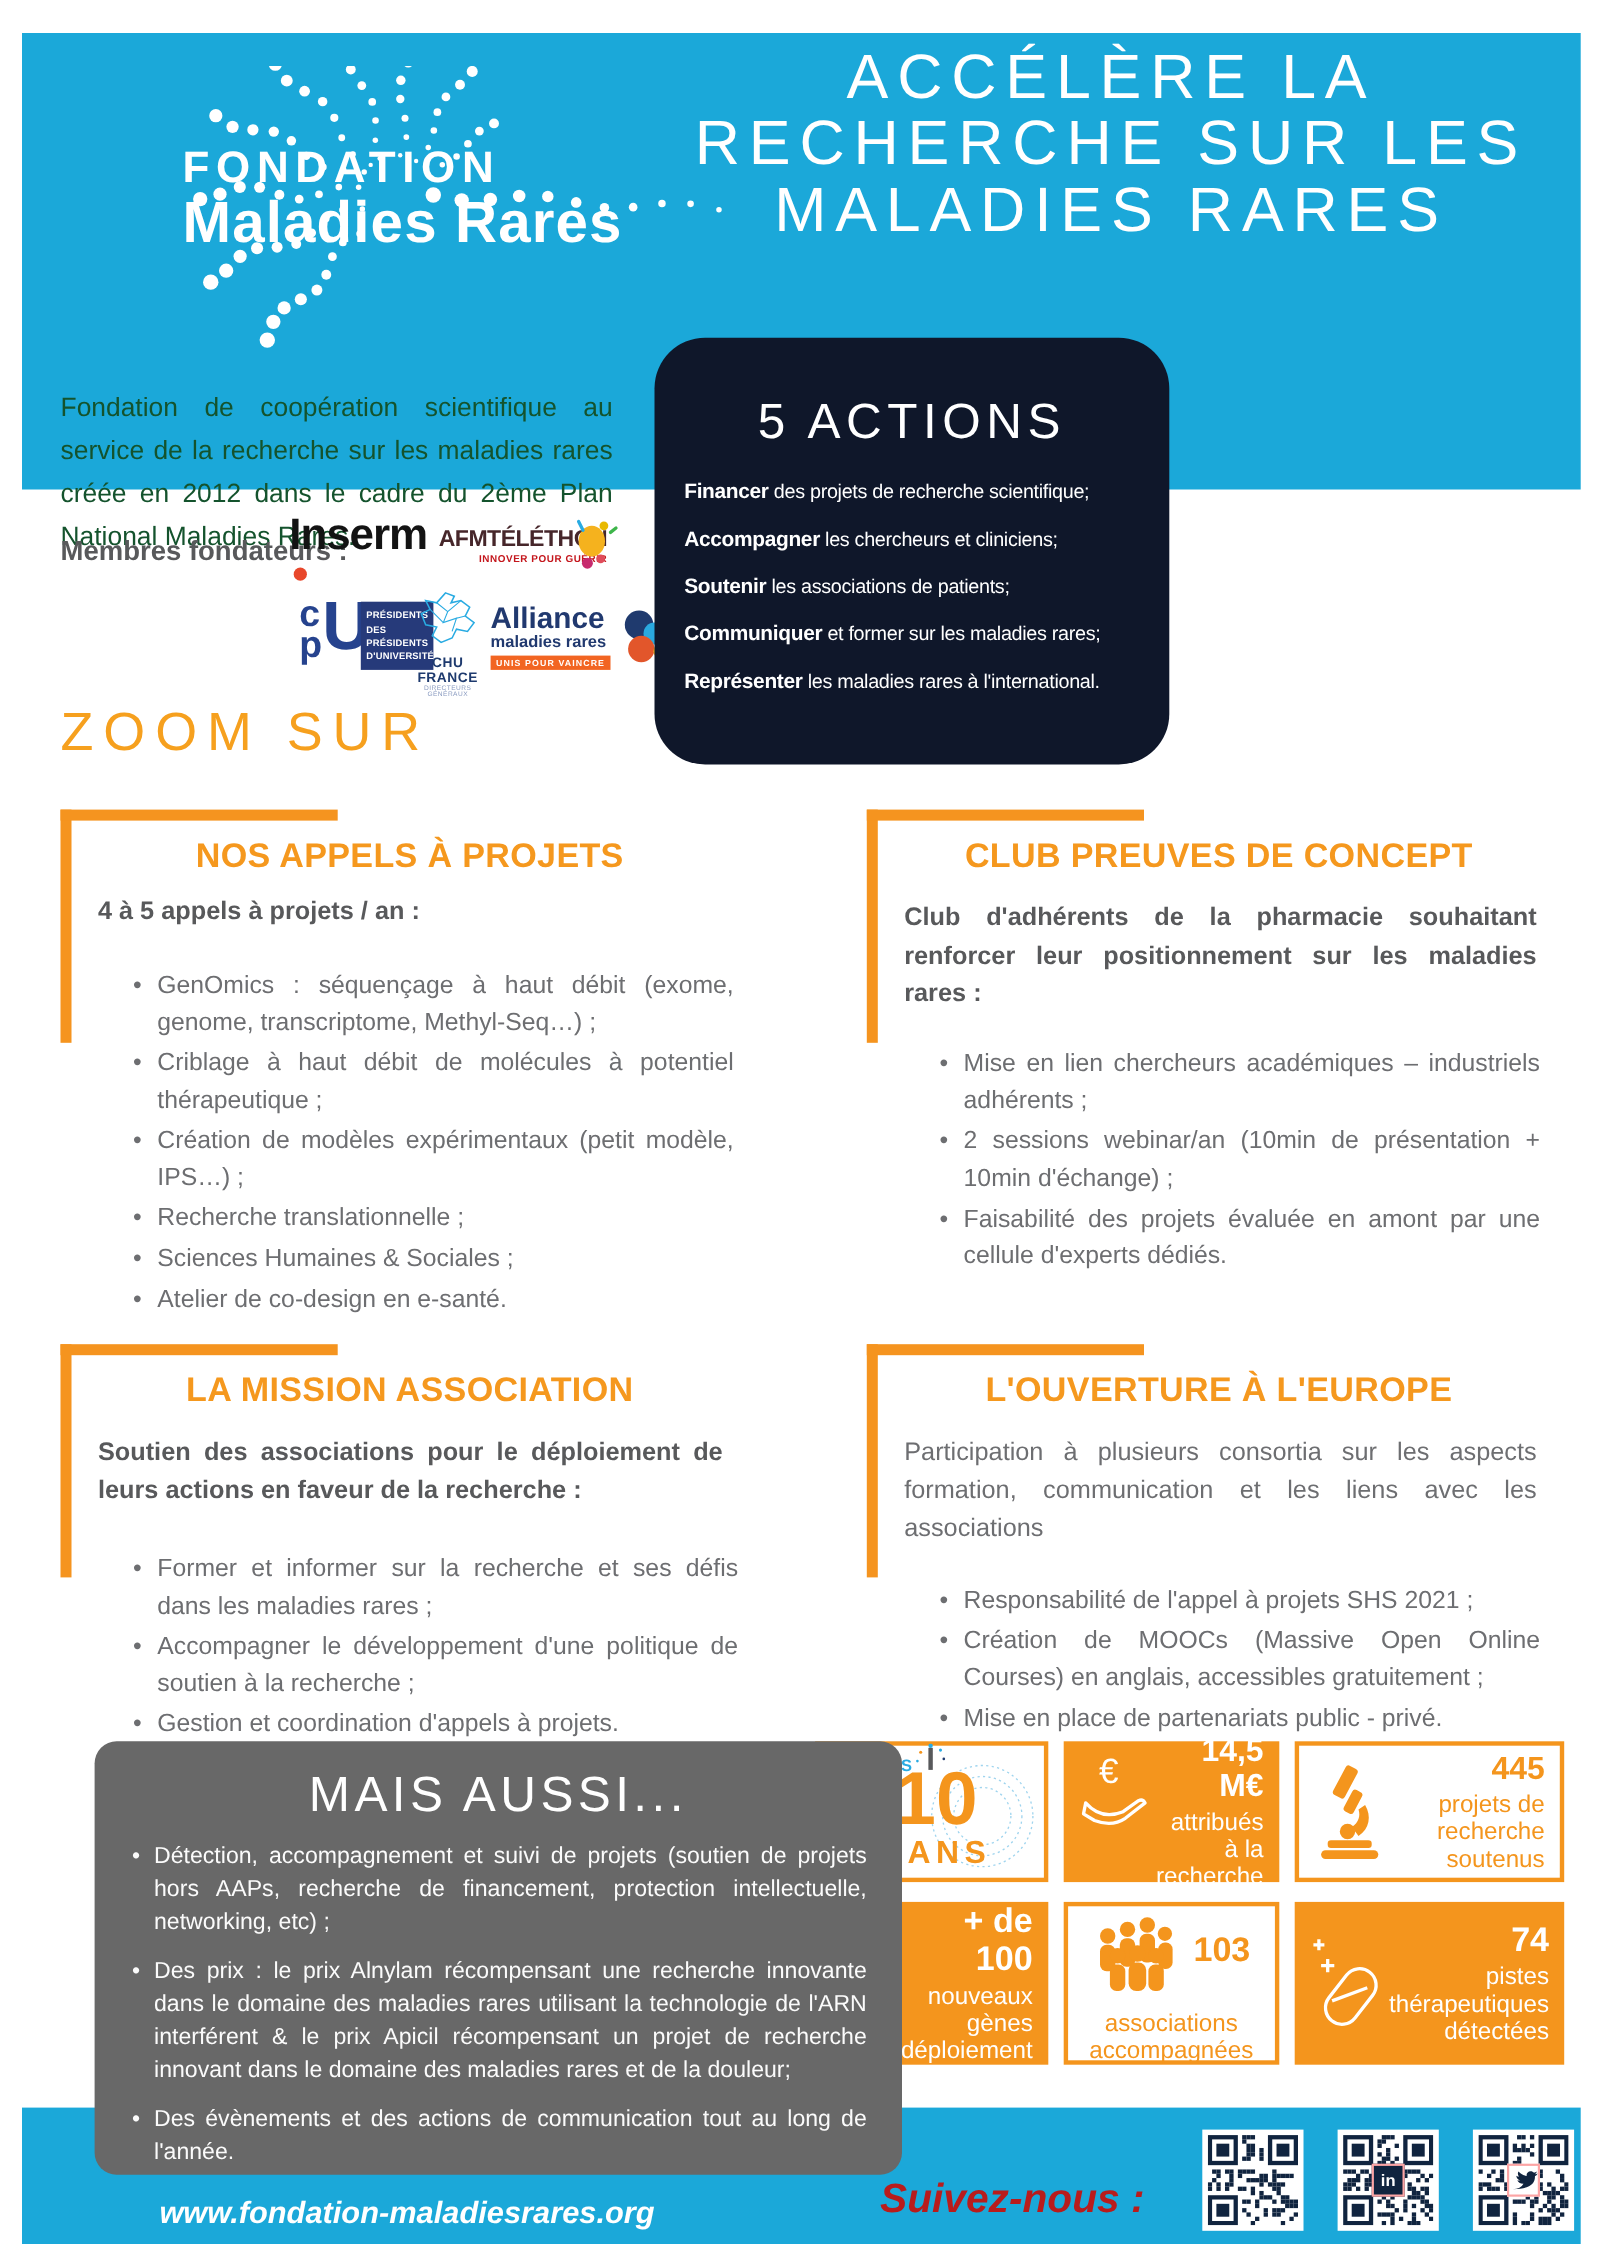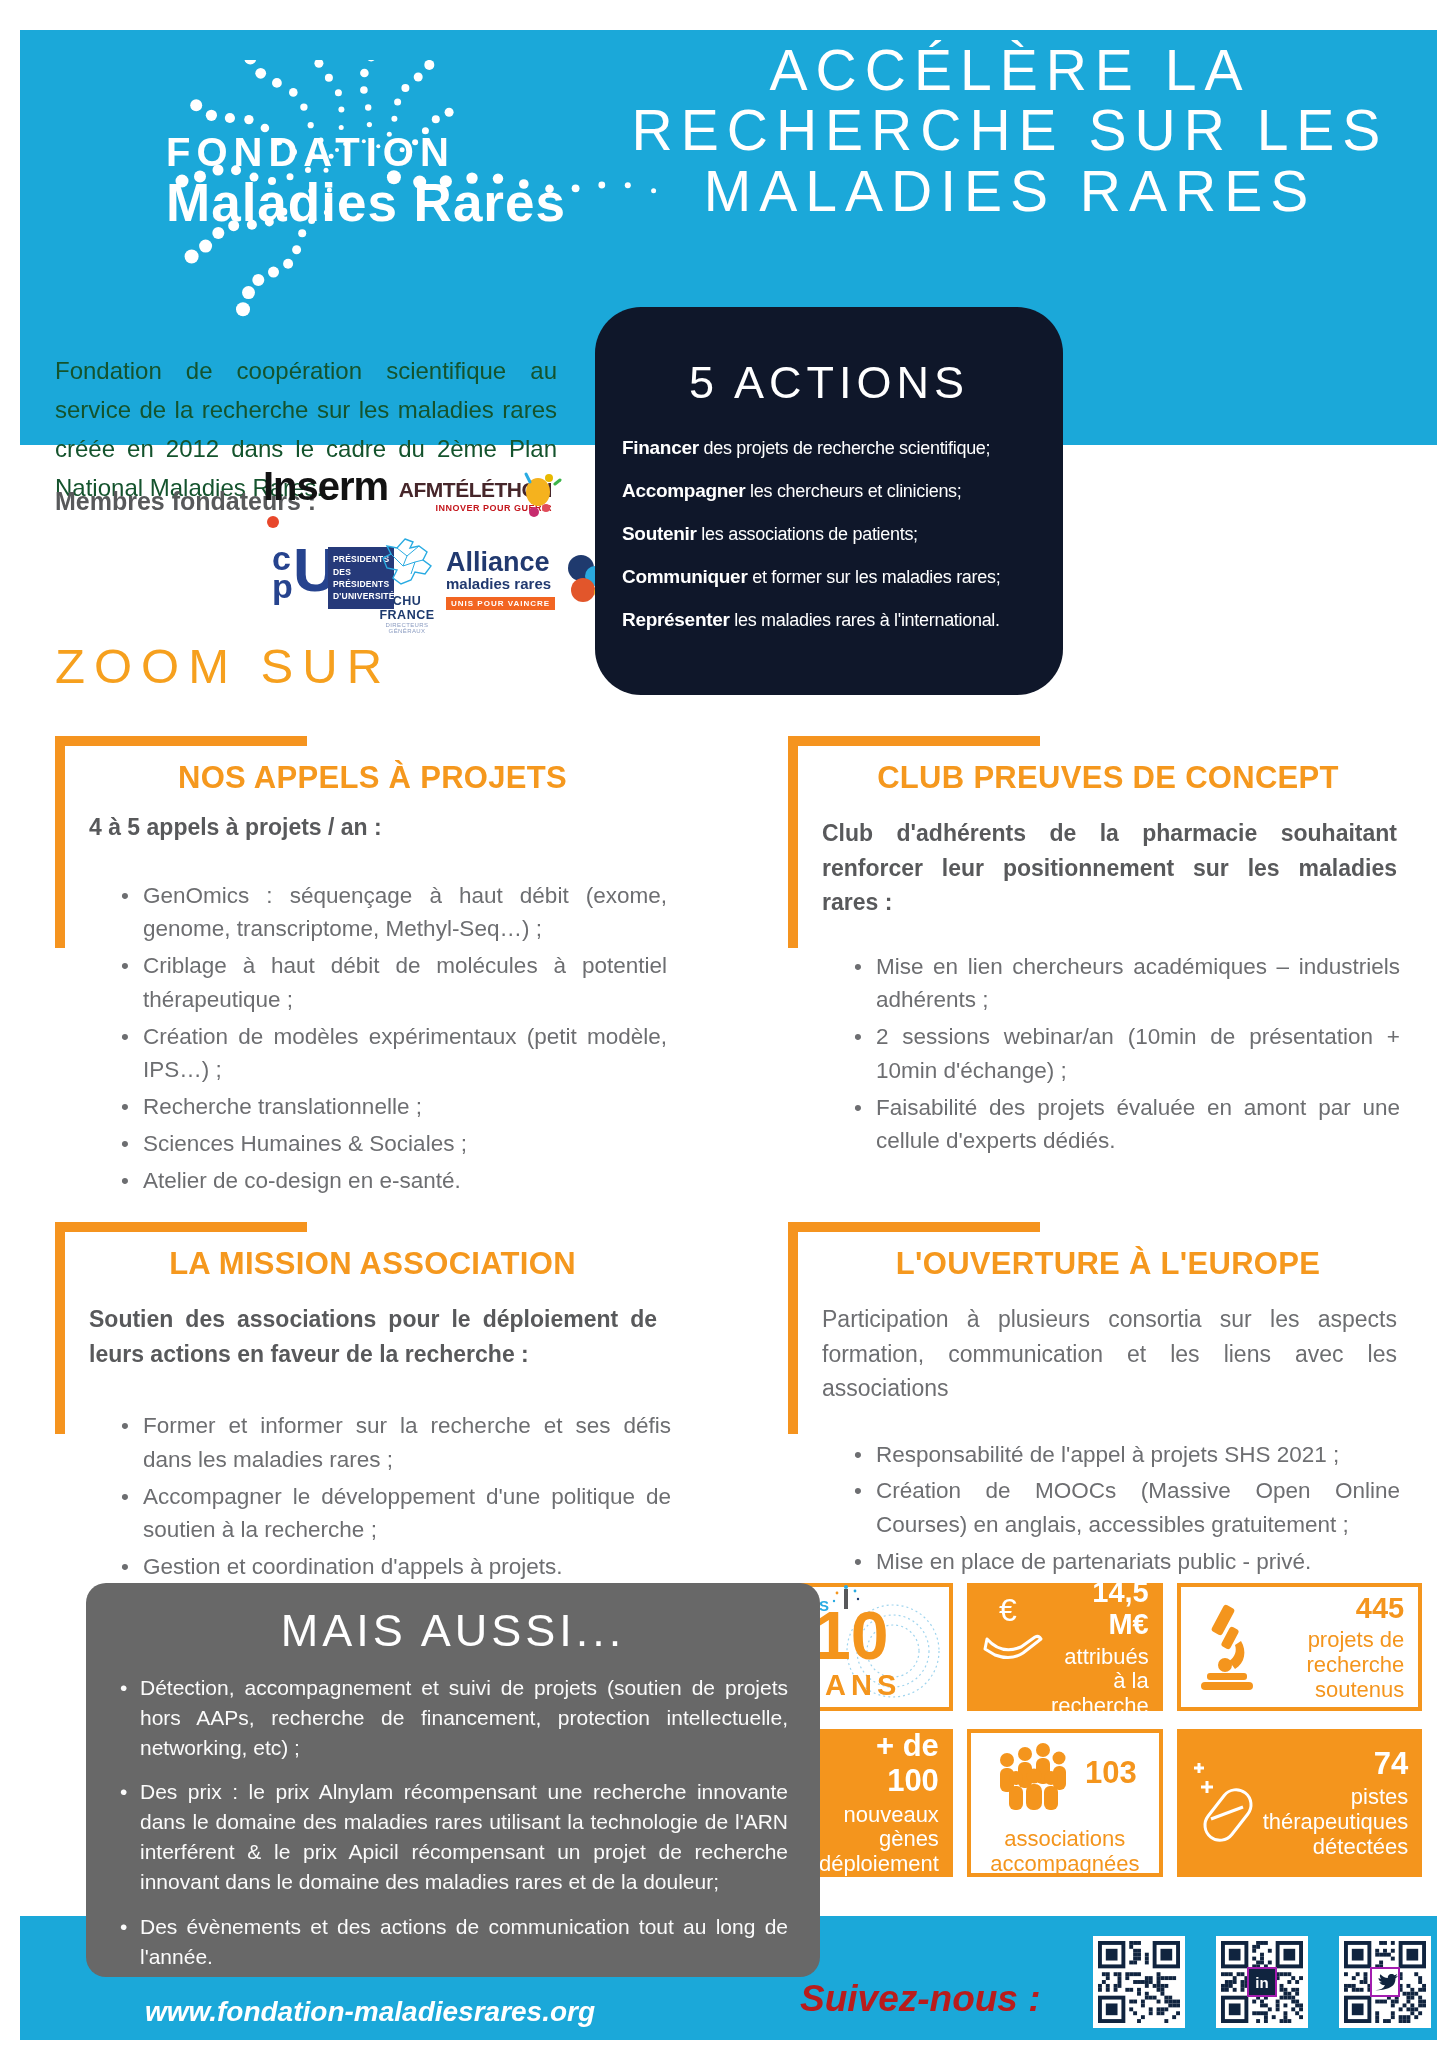--- a/index.html
+++ b/index.html
@@ -98,21 +98,21 @@
   
   .footer{position:absolute;left:20px;top:1916px;width:1417px;height:124px;background:#1BA8D9;}
   .site-url{position:absolute;left:70px;top:1996px;width:600px;text-align:center;color:#fff;
             font-size:28px;font-weight:bold;font-style:italic;}
   .follow{position:absolute;left:800px;top:1978px;color:#b91c1c;font-size:37px;font-weight:bold;
           font-style:italic;}
   .qr{position:absolute;top:1936px;width:92px;height:92px;background:#fff;padding:5px;box-sizing:border-box;}
   .qr svg{width:100%;height:100%;}
   .qr-badge{position:absolute;left:50%;top:50%;transform:translate(-50%,-50%);width:26px;height:26px;
             background:#10243f;color:#fff;font-size:15px;font-weight:bold;display:flex;align-items:center;
-            justify-content:center;border:2px solid #a21caf;}
+            justify-content:center;border:2px solid #fca5a5;}
   .qr-badge.bird{background:#fff;}
 </style>
 </head>
 <body>
 
 <div class="page">
 
   <div class="hero">
     <svg class="dandelion" id="dandelion" viewBox="0 0 620 260">
         <circle cx="343.9" cy="117.3" r="7.0" fill="#fff"></circle>

